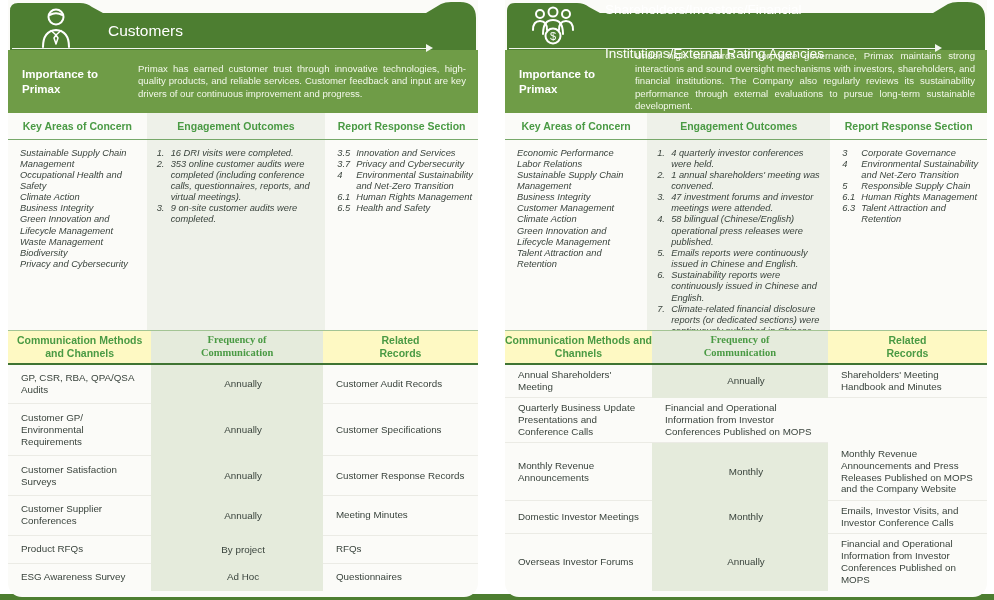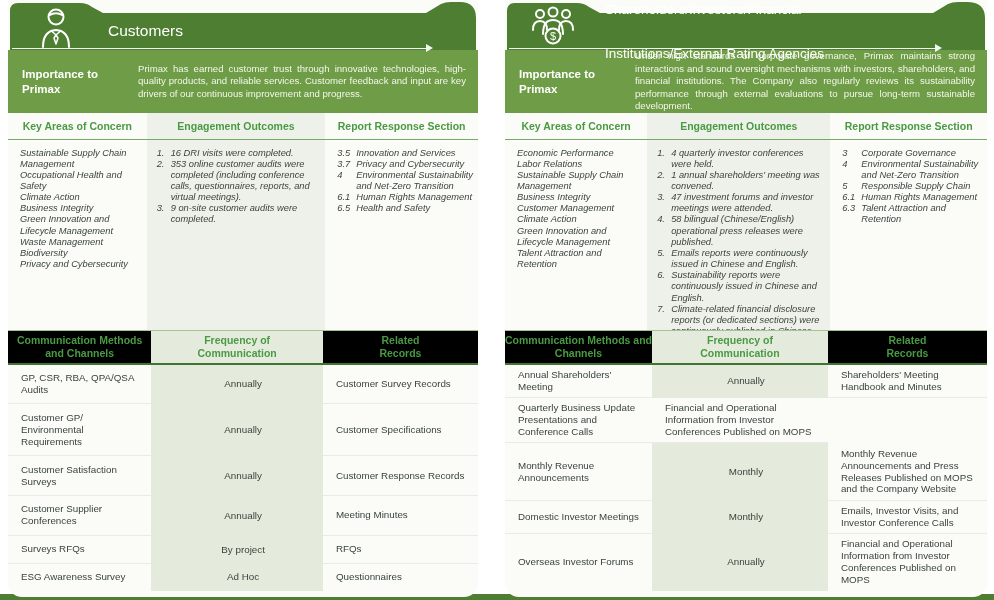--- a/index.html
+++ b/index.html
@@ -46,22 +46,22 @@
   .t1-col.c2{background:var(--tint-light);padding-left:10px;}
   .li{display:flex;}
   .li .num{flex:none;width:14px;}
   .li .txt{flex:1;}
   .t1-col.c3 .num{width:19px;}
   .t1-col.c3{padding-right:2px;}
 
   .t2-head{display:grid;grid-template-columns:30.5% 36.5% 33%;height:35px;
     border-top:1px solid #a3c494;border-bottom:2px solid var(--rule-dark);
     font-weight:bold;font-size:10.5px;line-height:1.2;color:var(--accent-green);}
-  .t2-head .hcell{display:flex;align-items:center;justify-content:center;height:100%;text-align:center;background:#000000;}
-  .t2-head .c2{background:var(--tint-mid);}
+  .t2-head .hcell{display:flex;align-items:center;justify-content:center;height:100%;text-align:center;background:#fef9c3;}
+  .t2-head .c2{background:var(--tint-mid);font-family:Liberation Serif, serif;}
   .t2-head .c1 span{max-width:170px;}
   .t2-head .c2 span{max-width:115px;}
   .t2-head .c3 span{max-width:75px;}
 
   .t2-body{height:226px;display:flex;flex-direction:column;}
   .t2-row{flex:1 1 auto;display:grid;grid-template-columns:30.5% 36.5% 33%;font-size:9.8px;line-height:1.22;}
   .t2-row .cell{display:flex;align-items:center;padding:4px 8px 4px 13px;border-bottom:1px solid #ebebe5;}
   .t2-row .c2{background:var(--tint-mid);justify-content:center;text-align:center;border-bottom:none;padding-left:16px;padding-right:4px;}
   .t2-row:last-child .cell{border-bottom:none;}
 </style>
@@ -158,39 +158,39 @@
       </div>
     <div class="hcell c3">
         <span>Related Records</span>
       </div>
   </div>
 
   <div class="t2-body">
     <div class="t2-row">
       <div class="cell c1">GP, CSR, RBA, QPA/QSA Audits</div>
       <div class="cell c2">Annually</div>
-      <div class="cell c3">Customer Survey Records</div>
+      <div class="cell c3">Customer Audit Records</div>
     </div>
     <div class="t2-row">
       <div class="cell c1">Customer GP/ Environmental Requirements</div>
       <div class="cell c2">Annually</div>
       <div class="cell c3">Customer Specifications</div>
     </div>
     <div class="t2-row">
       <div class="cell c1">Customer Satisfaction Surveys</div>
       <div class="cell c2">Annually</div>
       <div class="cell c3">Customer Response Records</div>
     </div>
     <div class="t2-row">
       <div class="cell c1">Customer Supplier Conferences</div>
       <div class="cell c2">Annually</div>
       <div class="cell c3">Meeting Minutes</div>
     </div>
     <div class="t2-row">
-      <div class="cell c1">Surveys RFQs</div>
+      <div class="cell c1">Product RFQs</div>
       <div class="cell c2">By project</div>
       <div class="cell c3">RFQs</div>
     </div>
     <div class="t2-row">
       <div class="cell c1">ESG Awareness Survey</div>
       <div class="cell c2">Ad Hoc</div>
       <div class="cell c3">Questionnaires</div>
     </div>
   </div>
 </section>

